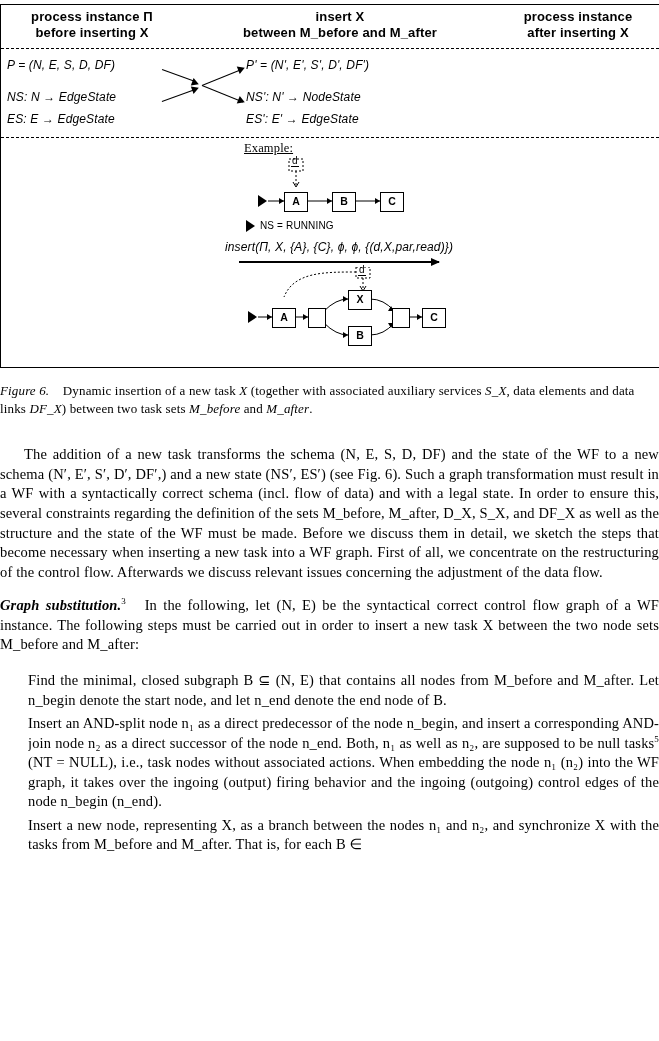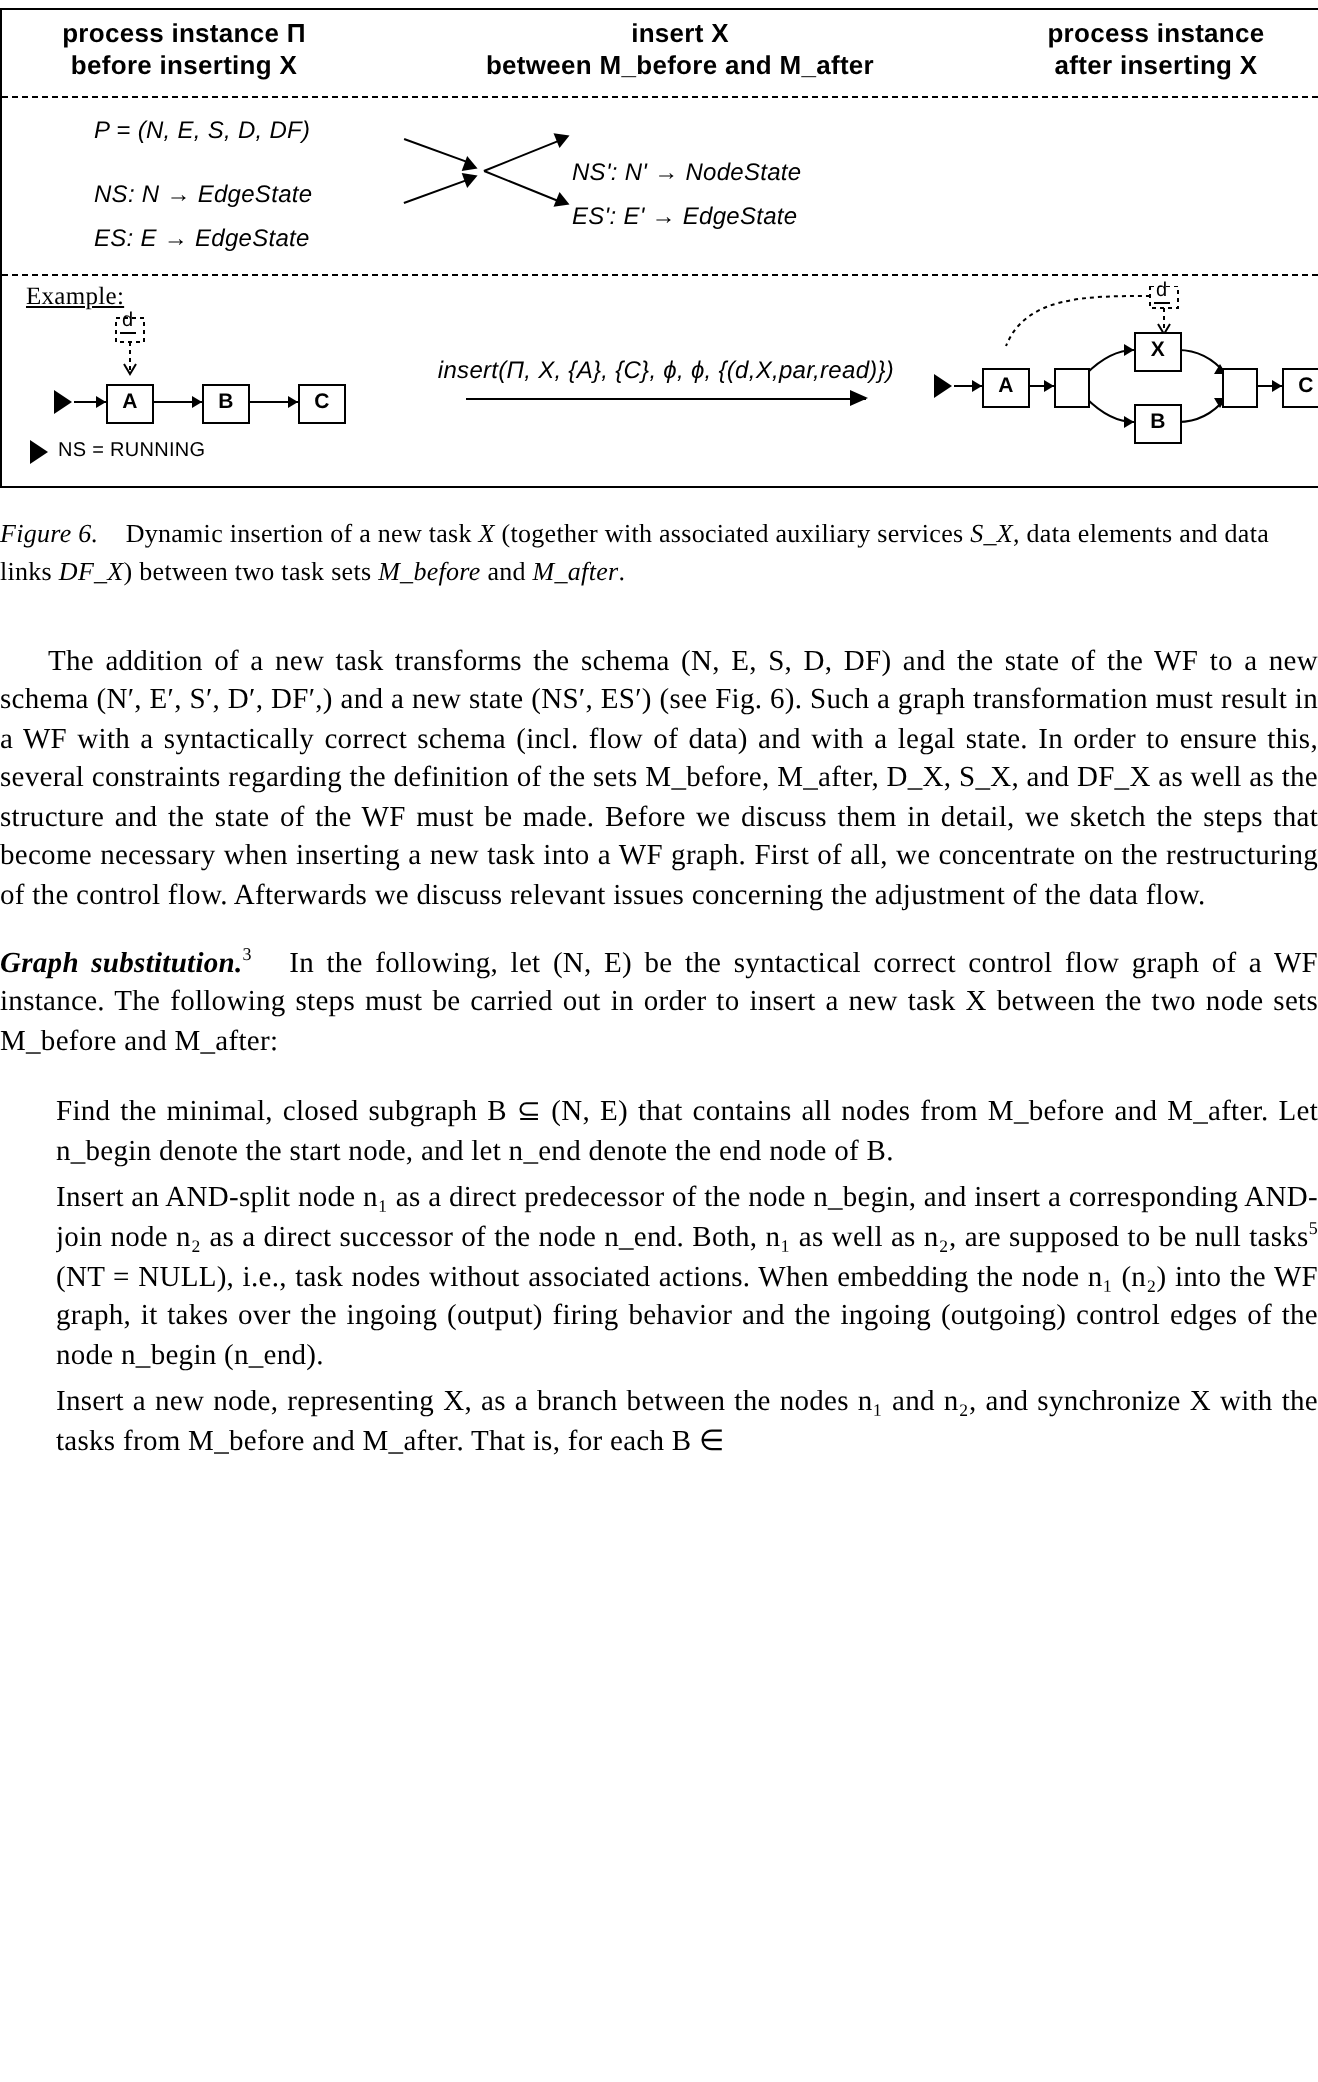--- a/index.html
+++ b/index.html
@@ -46,41 +46,42 @@
     
     .diag-mid {
       display: flex;
       align-items: stretch;
       padding: 8px 6px 10px 6px;
       border-bottom: 1.5px dashed #000;
       font-size: 12px;
       font-style: italic;
     }
     .dm-col { display: flex; flex-direction: column; justify-content: center; }
-    .dm1    { width: 155px; gap: 6px; margin-left: 40px; }
+    .dm1    { width: 155px; gap: 6px; }
     .dm-c   { flex: 1; align-items: center; text-align: center; gap: 6px; position: relative;}
     .dm3    { width: 170px; gap: 6px; text-align: left; }
 
     
     .branch {
       position: relative;
       width: 70px;
       height: 56px;
     }
     .br-line { position:absolute; background:#000; height:1.3px; transform-origin:left center;}
     .ah { position:absolute; width:0;height:0;border-top:4px solid transparent;border-bottom:4px solid transparent;}
 
 
     
     .diag-ex {
       display: flex;
       align-items: center;
-      padding: 4px 6px 8px 12px;
+      padding: 4px 6px 8px 24px;
       font-size: 12px;
       gap: 4px;
+      flex-direction: column;
     }
     .ex-label { font-family: "Times New Roman", serif; font-size: 12.5px; align-self: flex-start; margin-top:-2px;}
     .ex-left  { width: 190px; }
     .ex-center{ flex:1; text-align:center; font-style: italic;}
     .ex-right { width: 190px; }
 
     
     .long-arrow { position:relative; height:1.5px; background:#000; margin:6px auto 0 auto; width:200px;}
     .long-arrow::after{content:"";position:absolute;right:-1px;top:-3.5px;width:0;height:0;border-top:4.5px solid transparent;border-bottom:4.5px solid transparent;border-left:9px solid #000;}
 
@@ -168,20 +169,21 @@
 
 
       <div class="branch" style="width:48px">
         <div class="br-line" style="left:4px;top:28px;width:44px;transform:rotate(-22deg);"></div>
         <div class="br-line" style="left:4px;top:28px;width:44px;transform:rotate(22deg);"></div>
         <div class="ah" style="left:40px;top:8px;border-left:7px solid #000;transform:rotate(-22deg);"></div>
         <div class="ah" style="left:40px;top:40px;border-left:7px solid #000;transform:rotate(22deg);"></div>
       </div>
 
       <div class="dm-col dm3">
+        <div>P' = (N', E', S', D', DF')</div>
         <div style="height:4px"></div>
         <div>NS': N' → NodeState</div>
         <div>ES': E' → EdgeState</div>
       </div>
     </div>
 
     <div class="diag-ex">
 
       <div class="ex-left">
         <div class="ex-label"><u>Example:</u></div>

